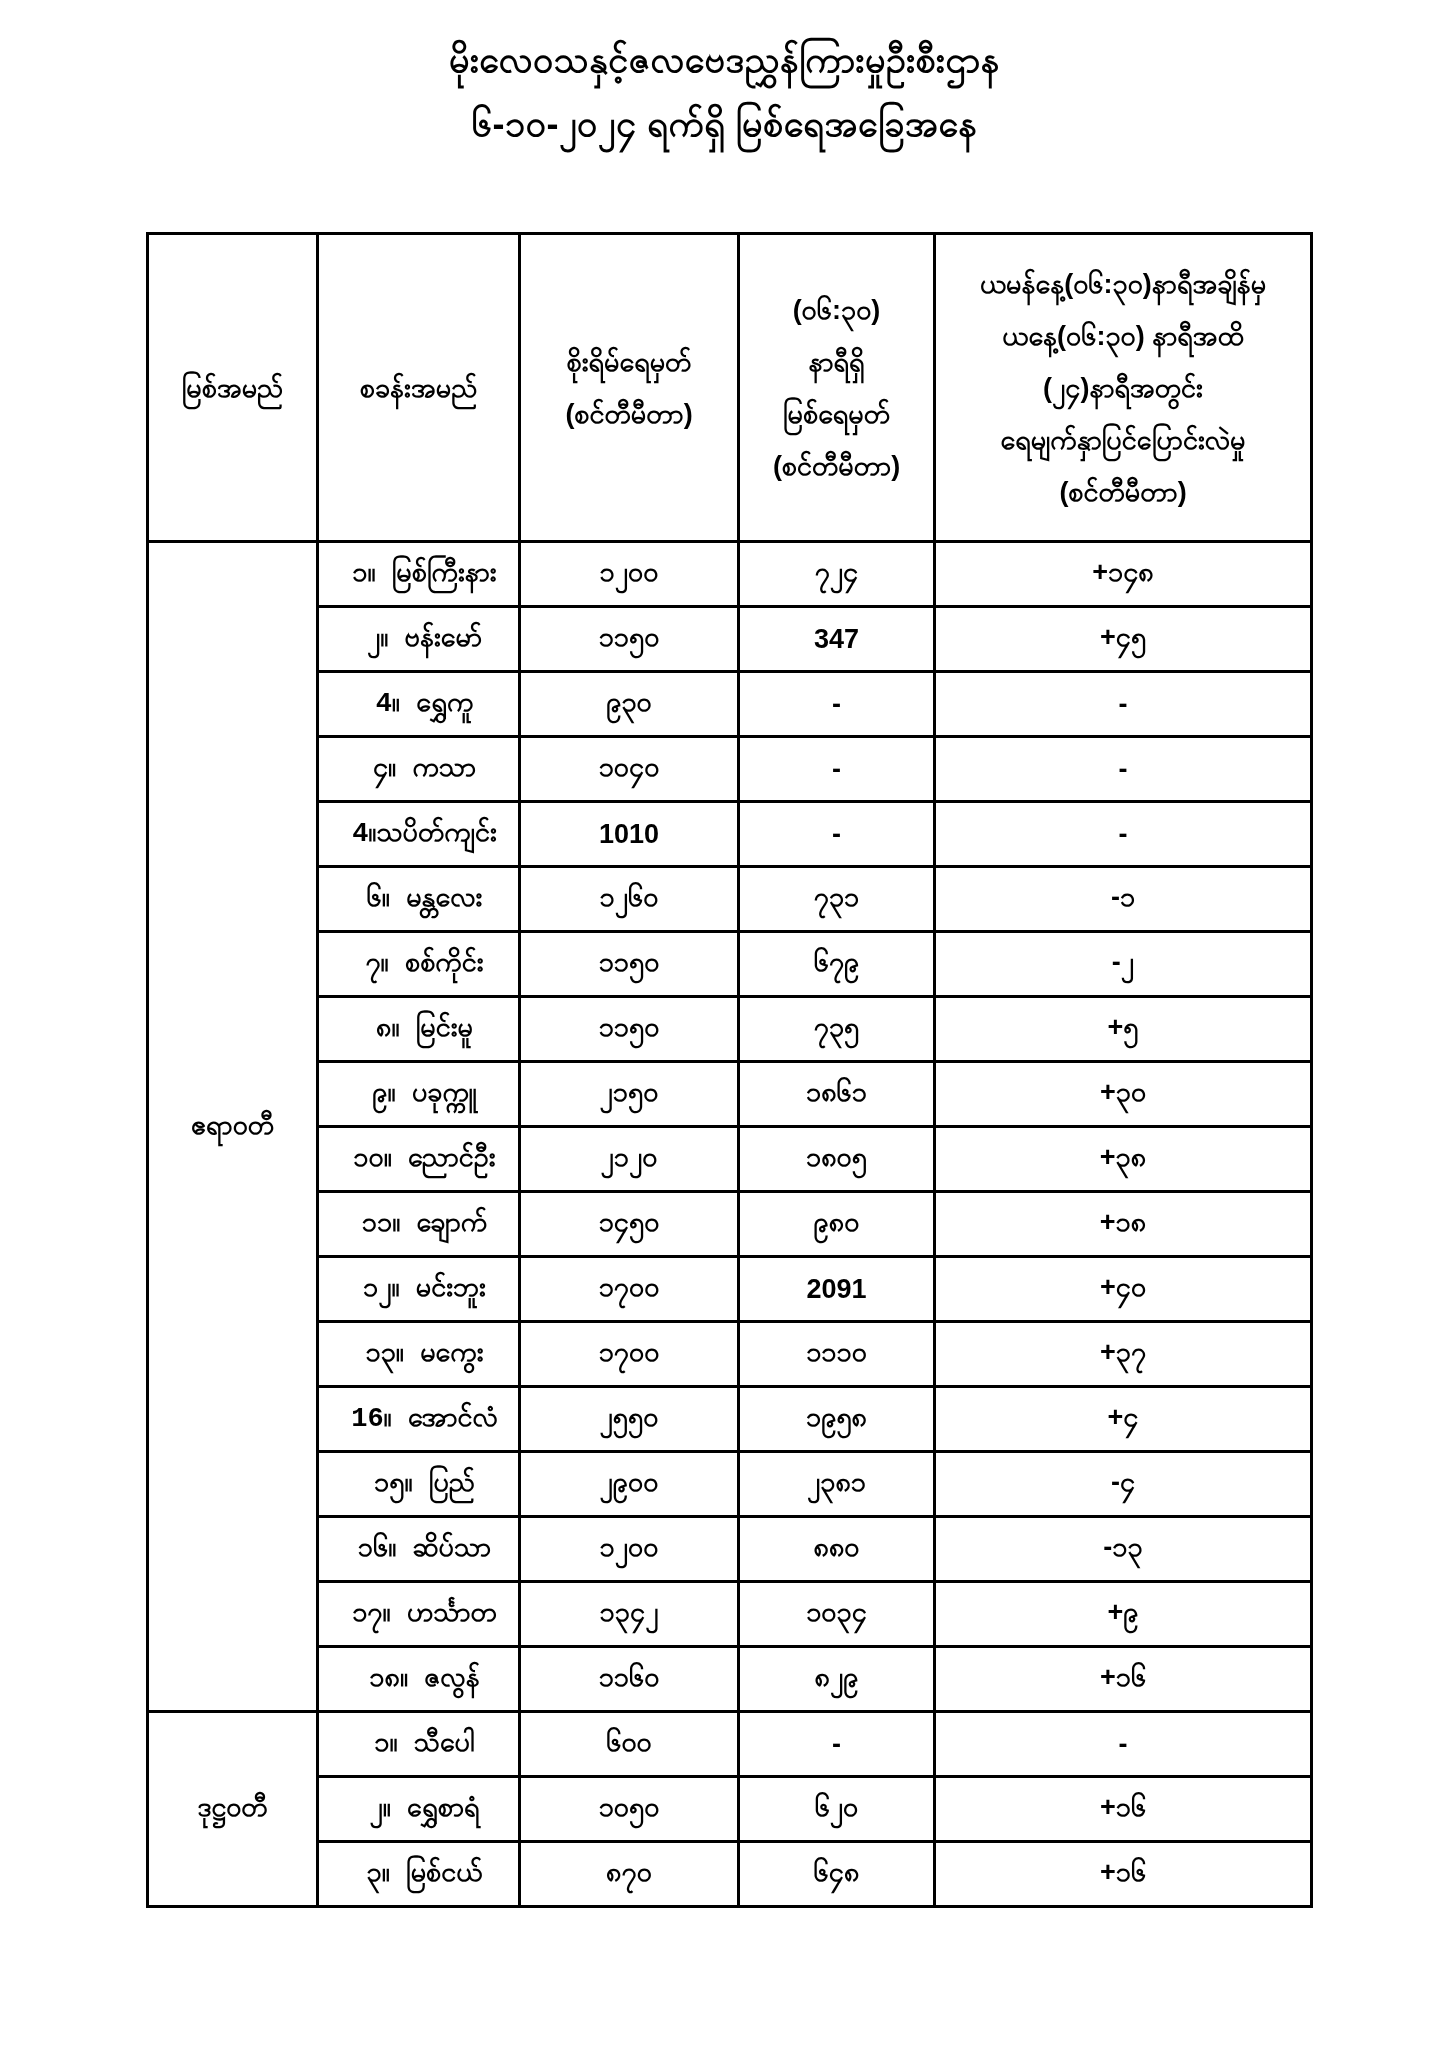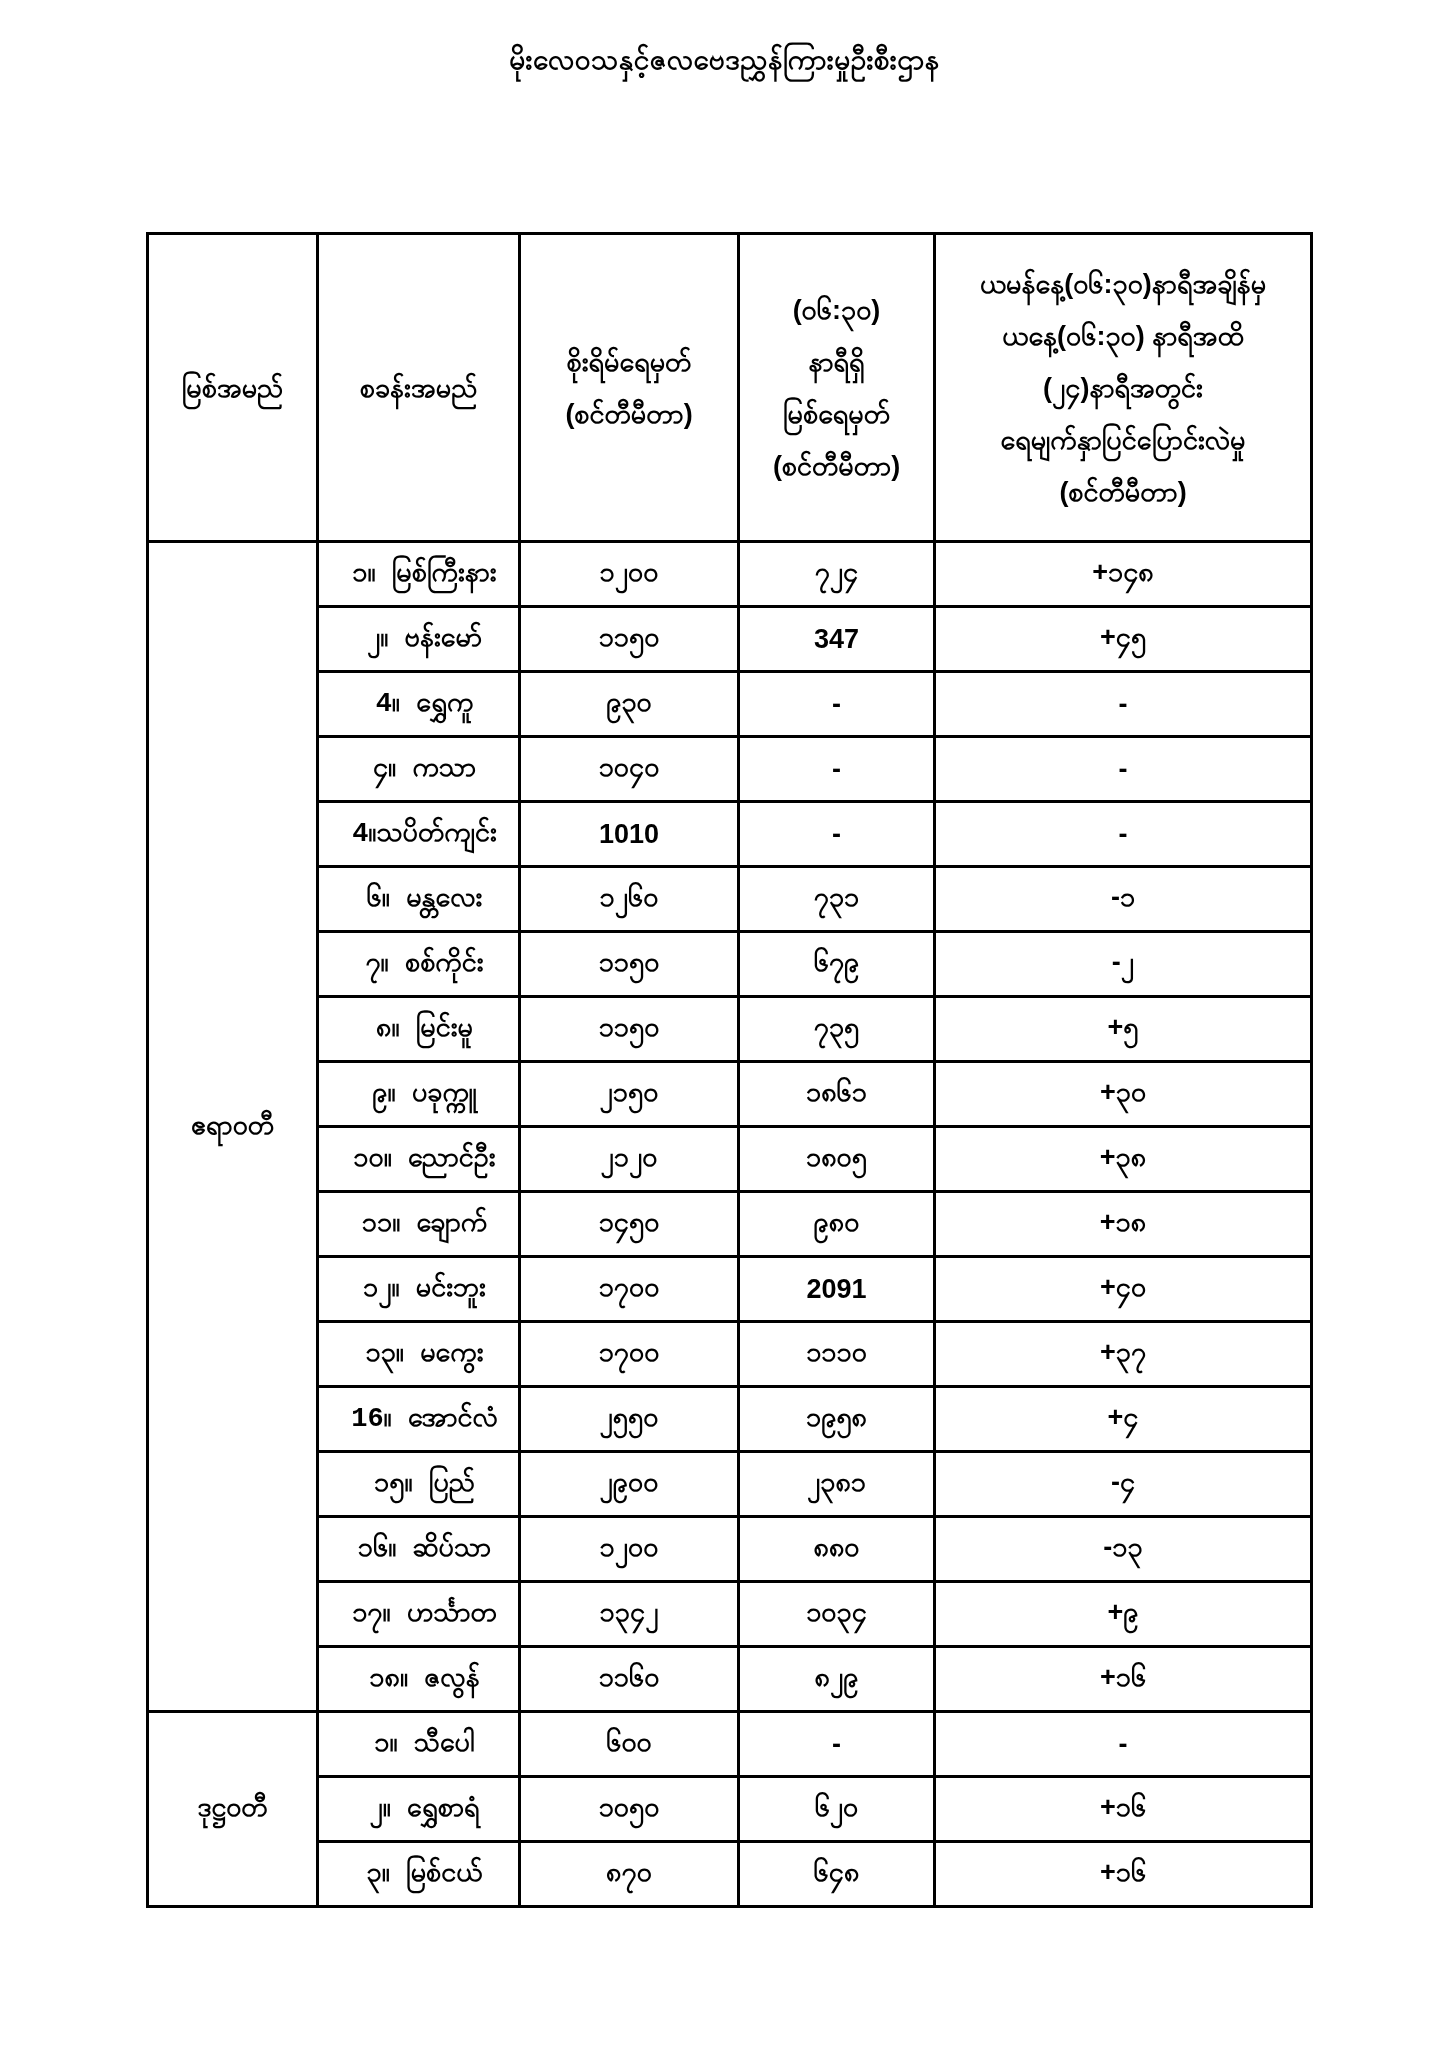--- a/index.html
+++ b/index.html
@@ -11,21 +11,21 @@
     font-family:"Liberation Sans", sans-serif;
     color:#000;
     overflow:hidden;
   }
   .title-block {
     position:absolute;
     top:28px; left:0; width:1449px;
     text-align:center;
   }
   .title-line {
-    font-size:28px;
+    font-size:36px;
     font-weight:bold;
     line-height:64px;
     letter-spacing:0.5px;
   }
   table.river-table {
     position:absolute;
     left:146px; top:232px;
     width:1164px;
     border-collapse:collapse;
     table-layout:fixed;
@@ -55,20 +55,21 @@
     font-size:27px;
   }
 </style>
 </head>
 <body>
 
 <div class="page">
 
   <div class="title-block">
     <div class="title-line">မိုးလေဝသနှင့်ဇလဗေဒညွှန်ကြားမှုဦးစီးဌာန</div>
+    <div class="title-line">၆-၁၀-၂၀၂၄ ရက်ရှိ မြစ်ရေအခြေအနေ</div>
   </div>
 
   <table class="river-table">
     <colgroup>
       <col class="c-river">
         <col class="c-station">
         <col class="c-danger">
         <col class="c-level">
         <col class="c-change">
     </colgroup>

